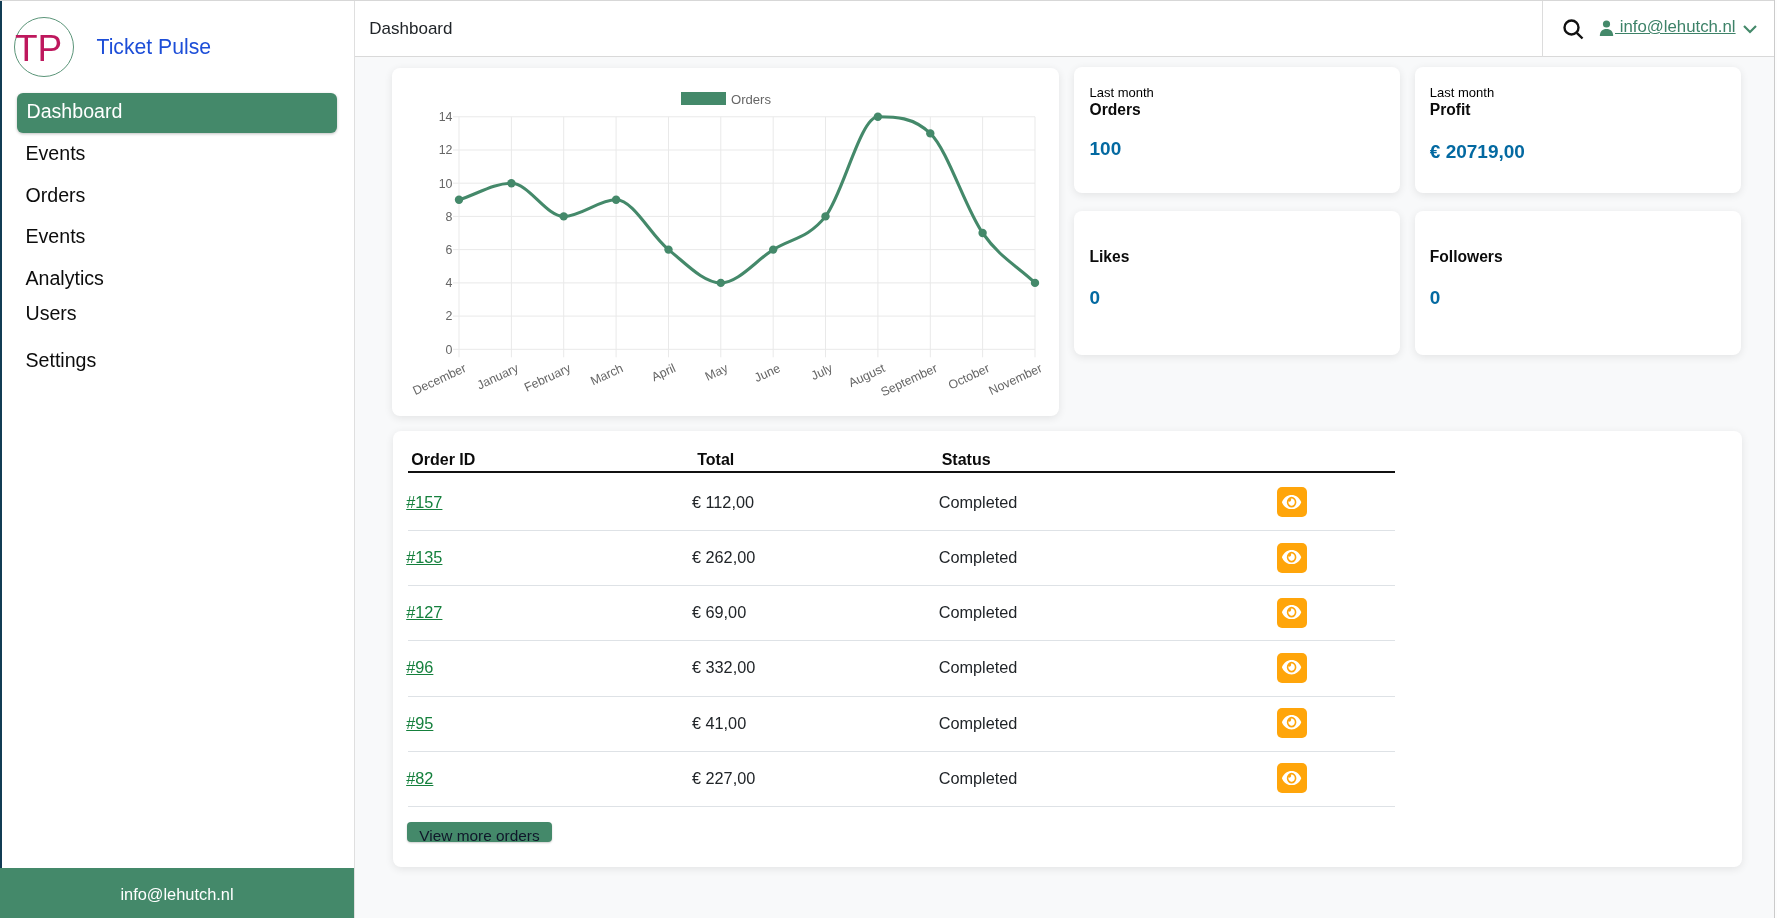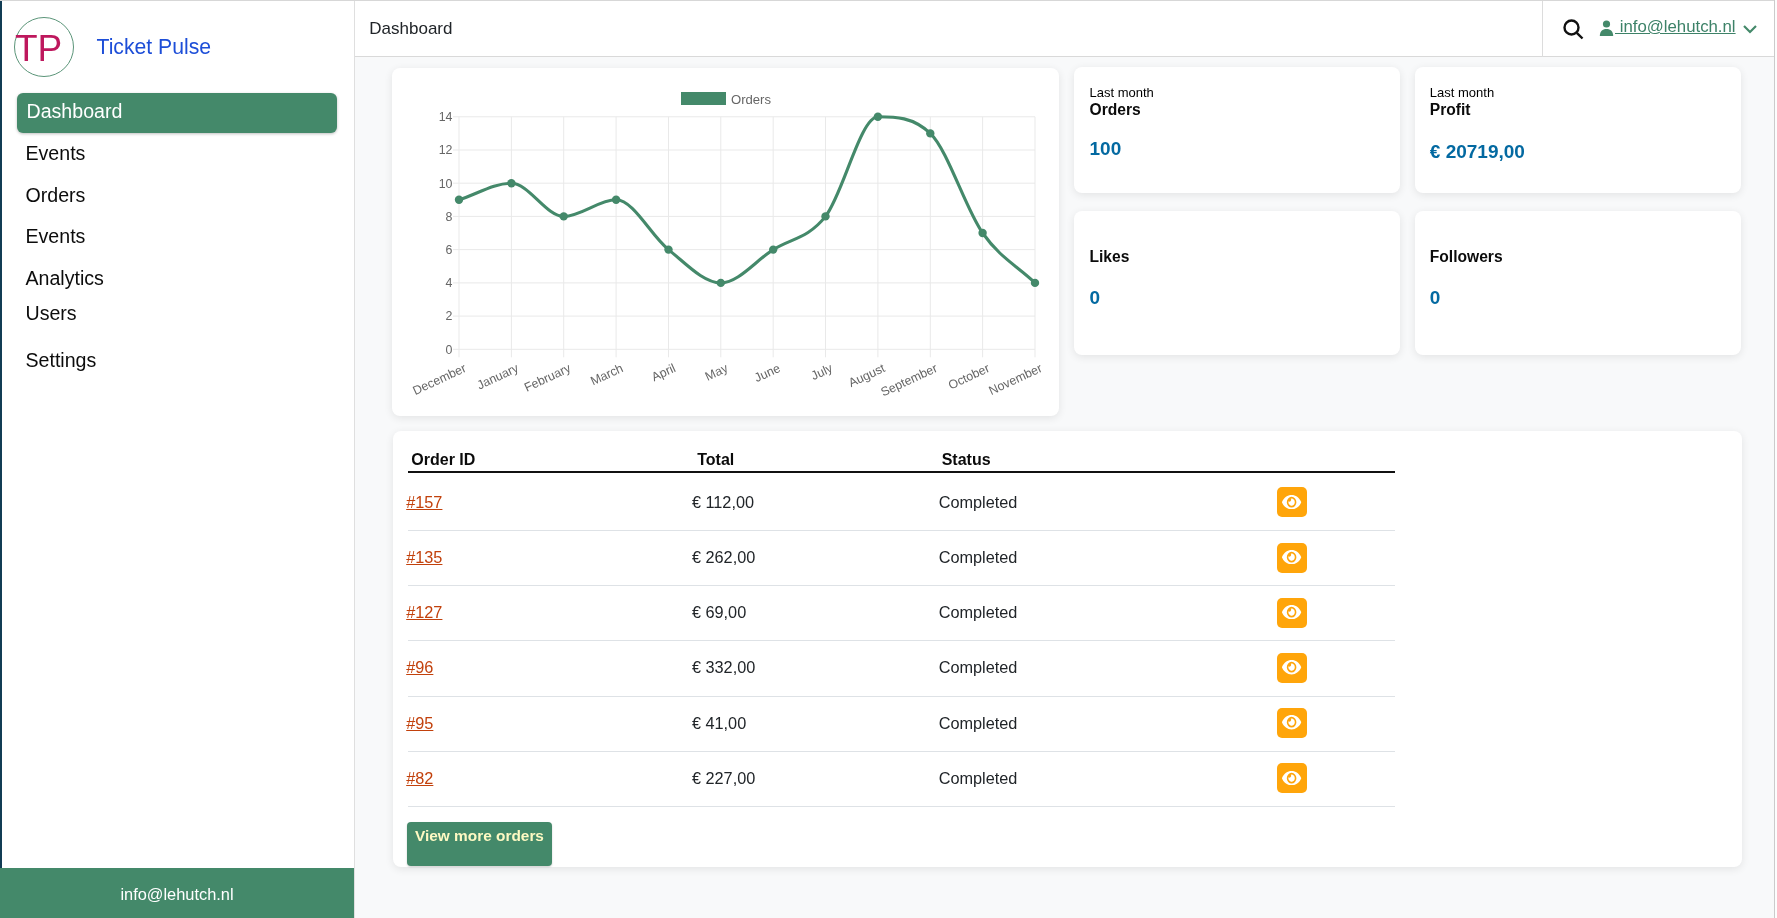--- a/index.html
+++ b/index.html
@@ -25,24 +25,24 @@
 
 .card { background:#fff; border-radius:8px; box-shadow:0 2px 8px rgba(0,0,0,0.09); }
 #chart-card { left:392px; top:68px; width:667px; height:348px; }
 .stat-small { font-size:13px; color:#000000; line-height:1; }
 .stat-h { font-size:15.6px; font-weight:bold; color:#0b0b0b; line-height:1; }
 .stat-v { font-size:19px; font-weight:bold; color:#0369a1; line-height:1; }
 
 #table-card { left:393px; top:431px; width:1349px; height:436px; }
 .th { font-size:16px; font-weight:bold; color:#0b0b0b; line-height:1; }
 .cell { font-size:16.3px; color:#212529; line-height:1; }
-.olink { font-size:16.3px; color:#c2410c; text-decoration:underline; line-height:1; }
+.olink { font-size:16.3px; color:#15803d; text-decoration:underline; line-height:1; }
 .sep { background:#dee2e6; height:1px; }
 .eyebtn { width:30px; height:30px; background:#ffa50a; border-radius:5px; }
-#viewmore { left:407px; top:822px; width:145px; height:44px; background:#44896a; border-radius:4px; color:#fef9c3; font-size:15.4px; text-align:center; line-height:28px; box-shadow:0 1px 2px rgba(0,0,0,0.2);font-weight:bold; }
+#viewmore { left:407px; top:822px; width:145px; height:20px; background:#44896a; border-radius:4px; color:#0f172a; font-size:15.4px; text-align:center; line-height:28px; box-shadow:0 1px 2px rgba(0,0,0,0.2); }
 svg text { font-family:"Liberation Sans", sans-serif; }
 </style>
 </head>
 <body>
 <div class="abs" id="topline"></div>
 <div class="abs" id="rightedge"></div>
 <div class="abs" id="rightwhite"></div>
 
 <div class="abs" id="sidebar"></div>
 <div class="abs" id="leftedge"></div>

